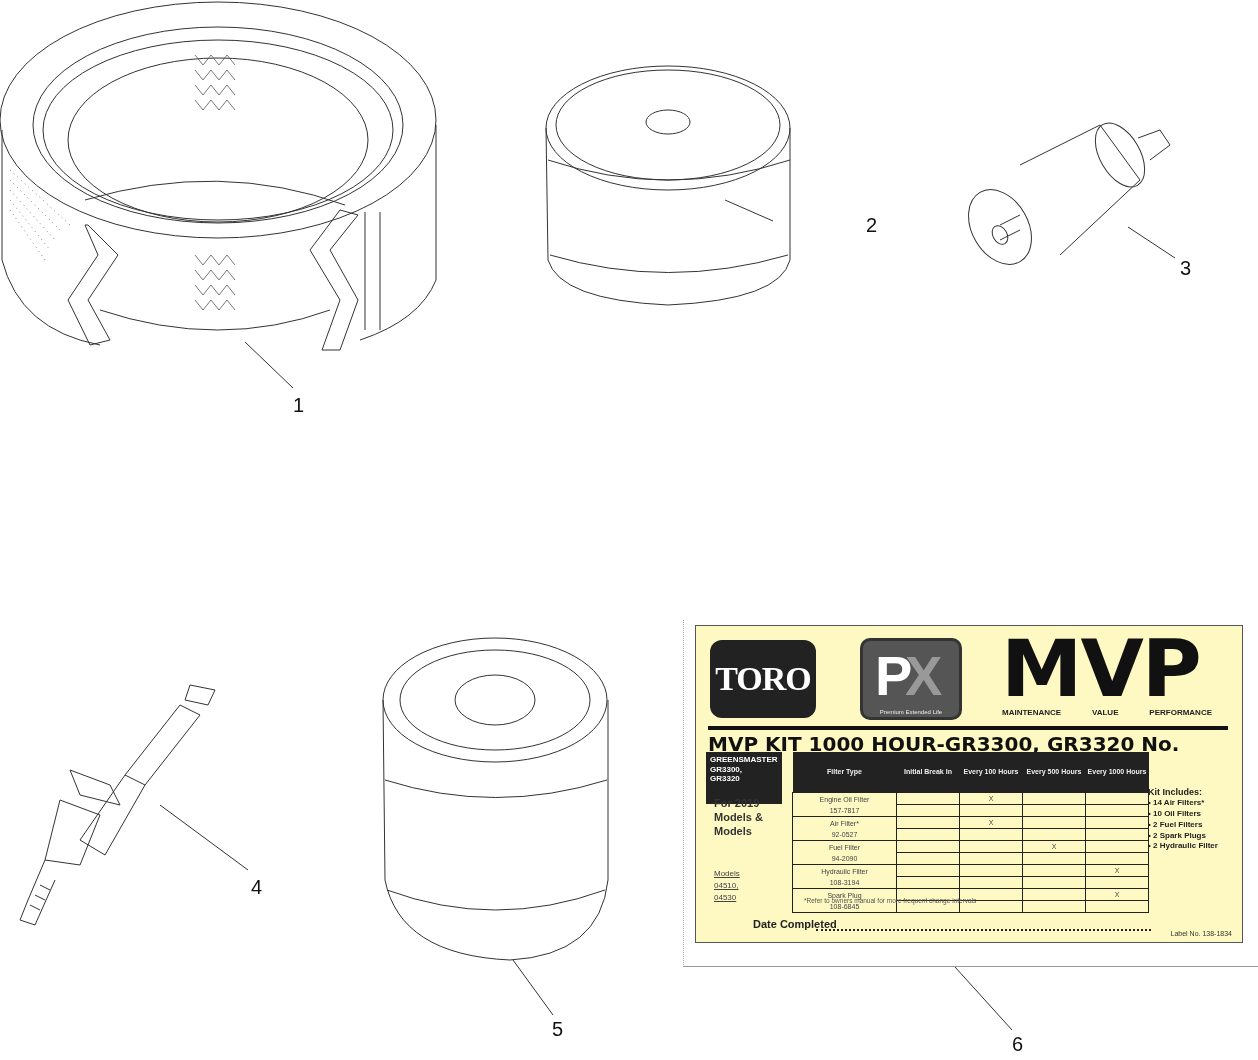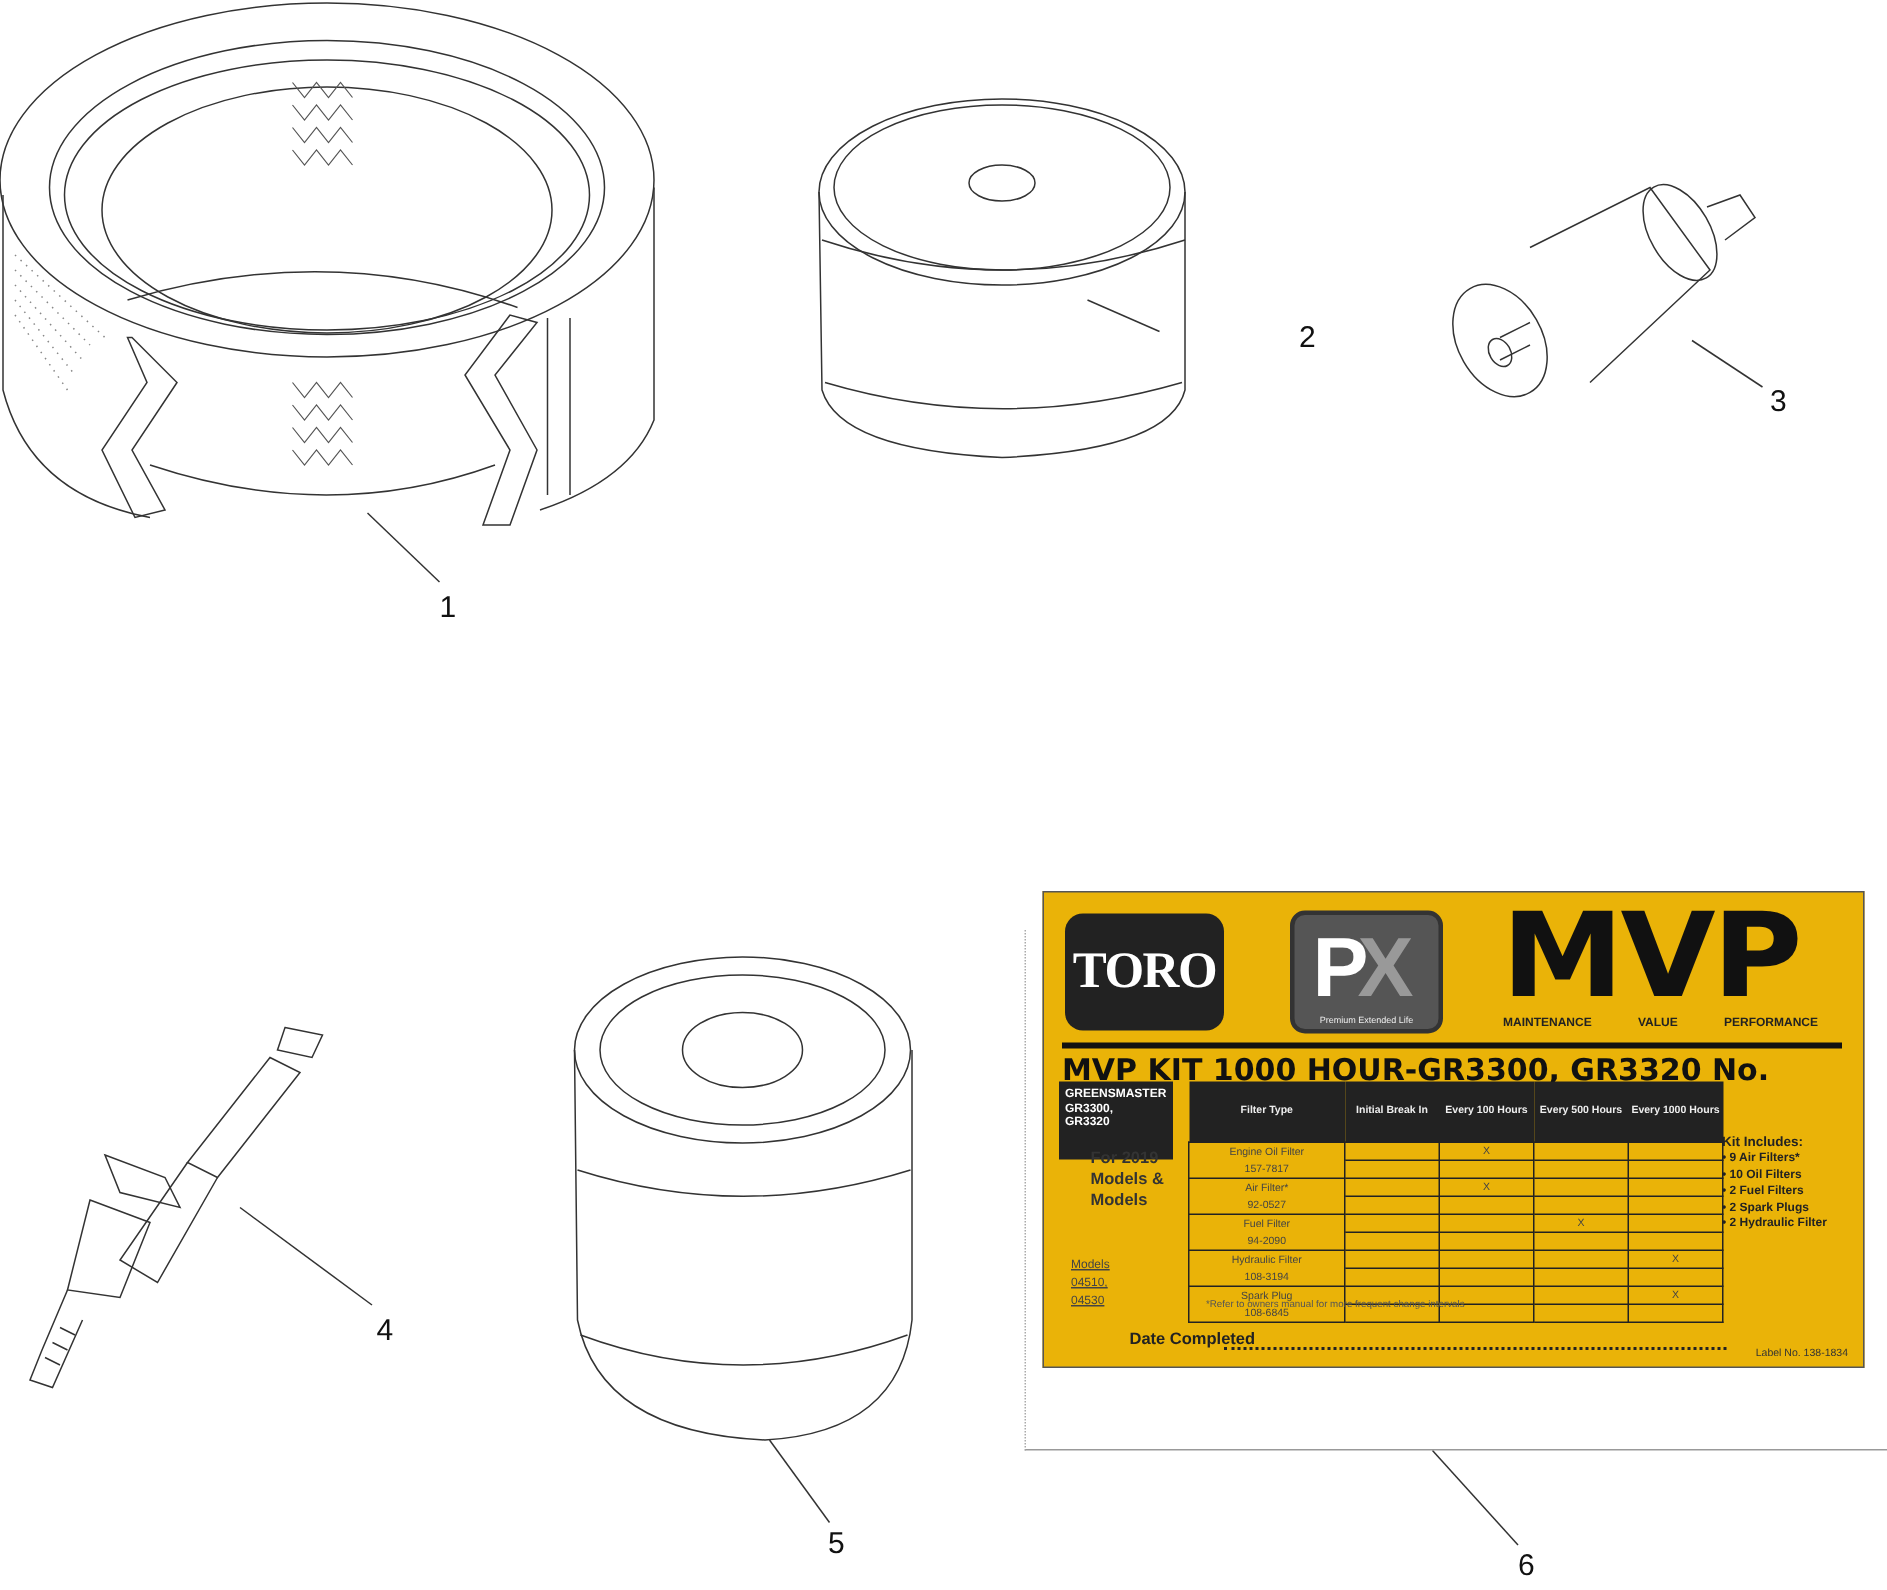--- a/index.html
+++ b/index.html
@@ -1,31 +1,31 @@
 <!DOCTYPE html>
 <html><head>
 <meta charset="utf-8">
 <style>
   html, body { margin:0; padding:0; background:#ffffff; }
   body { width:1258px; height:1060px; position:relative; overflow:hidden; font-family:"Liberation Sans", sans-serif; color:#111; }
   .callout { position:absolute; font-family:"Liberation Sans", sans-serif; font-size:20px; color:#111; }
   svg.art { position:absolute; left:0; top:0; width:1258px; height:1060px; }
-  .label { position:absolute; left:695px; top:594px; width:548px; height:318px; border:1px solid #555; background:#eab308; box-sizing:border-box; }
+  .label { position:absolute; left:695px; top:625px; width:548px; height:318px; border:1px solid #555; background:#fef9c3; box-sizing:border-box; }
   .label-shadow { position:absolute; left:683px; top:620px; width:574px; height:346px; border-left:1px dotted #aaa; border-right:1px dotted #aaa; border-bottom:1px solid #999; }
   .logo-toro { position:absolute; left:14px; top:14px; width:106px; height:78px; background:#222; border-radius:12px; color:#fff; font-family:"Liberation Serif", serif; font-weight:bold; font-size:34px; display:flex; align-items:center; justify-content:center; letter-spacing:-1px; }
   .logo-px { position:absolute; left:164px; top:12px; width:102px; height:82px; background:#555; border:3px solid #333; border-radius:10px; box-sizing:border-box; overflow:hidden; }
   .logo-px .p { position:absolute; left:12px; top:2px; font-size:56px; font-weight:bold; color:#fff; font-family:"Liberation Sans", sans-serif; }
   .logo-px .x { position:absolute; left:42px; top:2px; font-size:56px; font-weight:bold; color:#999; font-family:"Liberation Sans", sans-serif; }
   .logo-px .sub { position:absolute; left:0; right:0; bottom:2px; text-align:center; font-size:6px; color:#eee; }
   .mvp { position:absolute; left:305px; top:4px; font-size:78px; font-weight:900; font-family:"DejaVu Sans", sans-serif; color:#111; letter-spacing:-2px; line-height:1; transform:scaleX(1.05); transform-origin:left; }
   .mvp-words { position:absolute; left:306px; top:82px; width:210px; display:flex; justify-content:space-between; font-size:8px; font-weight:bold; color:#222; }
   .rule { position:absolute; left:12px; top:100px; width:520px; height:4px; background:#111; }
   .kit-title { position:absolute; left:12px; top:106px; font-size:20px; font-weight:bold; font-family:"DejaVu Sans", sans-serif; color:#111; }
   .gm-box { position:absolute; left:10px; top:126px; width:76px; height:52px; background:#222; color:#fff; font-size:8px; font-weight:bold; padding:3px 4px; box-sizing:border-box; line-height:1.2; }
-  .for2019 { position:absolute; left:18px; top:171px; font-size:11px; font-weight:bold; color:#333; line-height:1.25;margin-left:13px; }
+  .for2019 { position:absolute; left:18px; top:171px; font-size:11px; font-weight:bold; color:#333; line-height:1.25; }
   .models { position:absolute; left:18px; top:242px; font-size:8px; color:#444; line-height:1.5;text-decoration:underline; }
   table.sched { position:absolute; left:96px; top:126px; border-collapse:collapse; font-size:7px; }
   table.sched th { background:#222; color:#eee; font-weight:bold; height:40px; padding:0 2px; font-size:7px; line-height:1.9; }
   table.sched td { border:1px solid #222; height:11px; text-align:center; color:#444; padding:0; }
   table.sched td.ft { width:100px; font-size:7px; line-height:11px; }
   table.sched td.c { width:59px; }
   .kit-inc { position:absolute; left:452px; top:124px; font-size:8px; font-weight:bold; color:#222; line-height:1.35;margin-top:36px; }
   .kit-inc .head { font-size:9px; }
   .footnote { position:absolute; left:108px; top:271px; font-size:6.5px; color:#555; }
   .date-completed { position:absolute; left:16px; top:292px; font-size:11px; font-weight:bold; color:#222;padding-left:41px; }
@@ -235,21 +235,21 @@
           <td class="c"></td>
           <td class="c"></td>
           <td class="c"></td>
           <td class="c"></td>
         </tr>
     </tbody>
   </table>
 
   <div class="kit-inc">
     <div class="head">Kit Includes:</div>
-    <div>• 9 Air Filters*</div>
+    <div>• 14 Air Filters*</div>
     <div>• 10 Oil Filters</div>
     <div>• 2 Fuel Filters</div>
     <div>• 2 Spark Plugs</div>
     <div>• 2 Hydraulic Filter</div>
   </div>
 
   <div class="footnote">*Refer to owners manual for more frequent change intervals</div>
   <div class="date-completed">Date Completed</div>
   <div class="date-line"></div>
   <div class="label-no">Label No. 138-1834</div>

